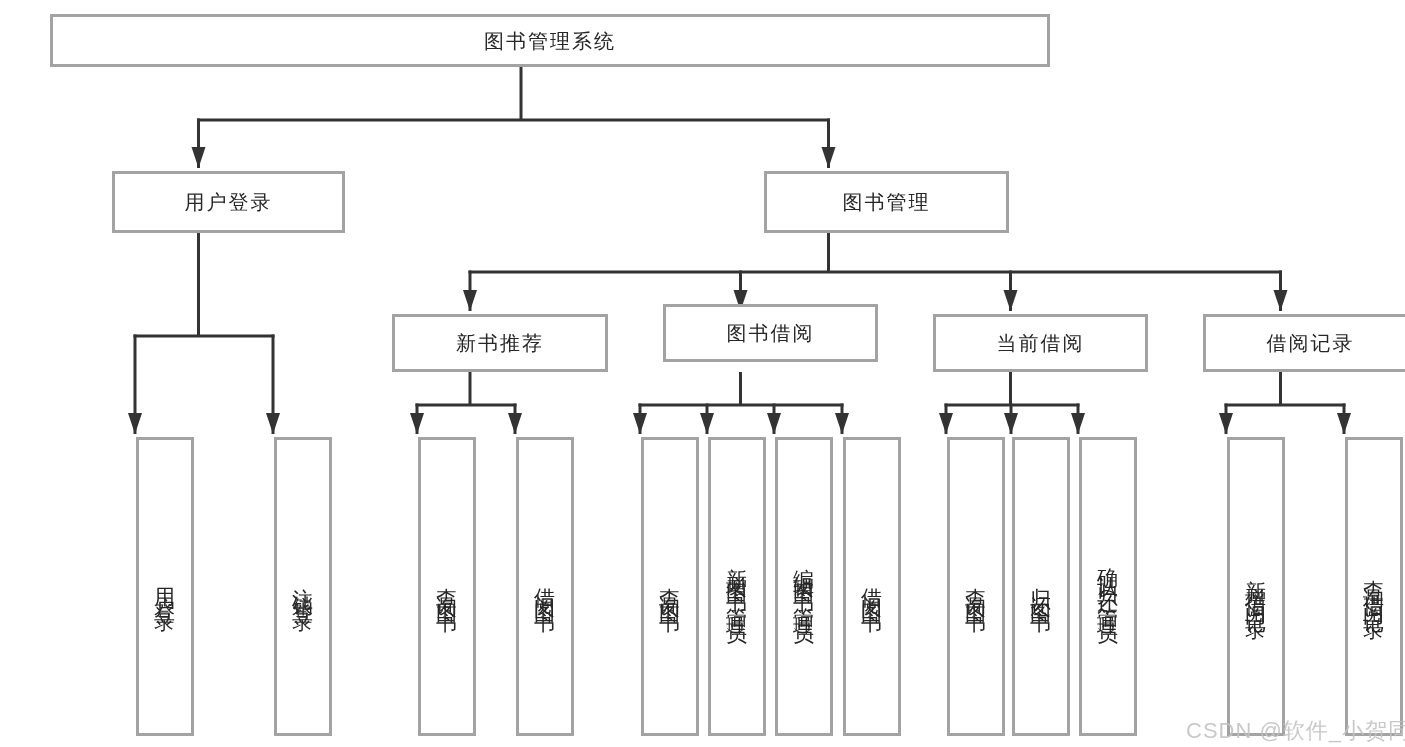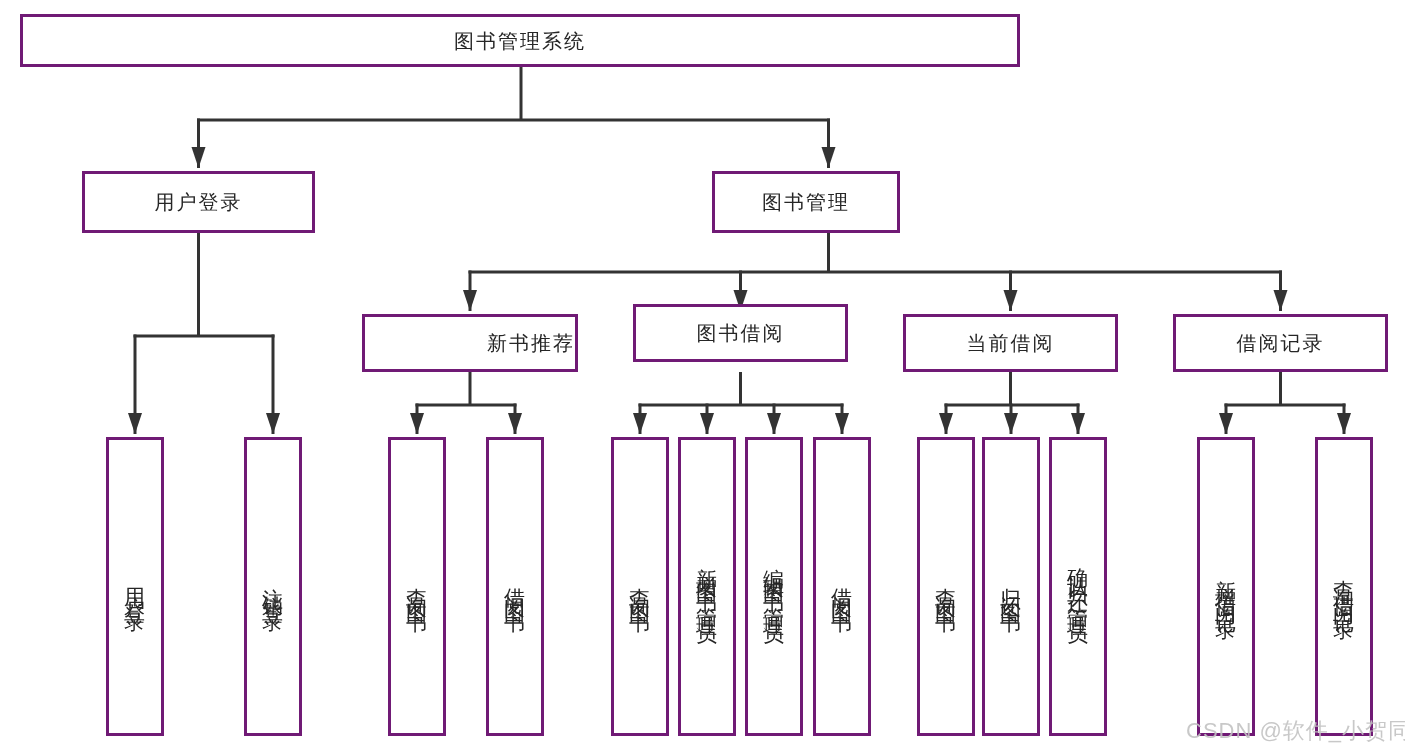--- a/index.html
+++ b/index.html
@@ -15,42 +15,43 @@
   .connector-layer {
     position: absolute;
     left: 0; top: 0;
     width: 1405px; height: 747px;
     z-index: 1;
   }
   .node {
     position: absolute;
     box-sizing: border-box;
     background: #ffffff;
-    border: 3px solid #701a75;
+    border: 3px solid #a3a3a3;
     display: flex;
     align-items: center;
     justify-content: center;
     z-index: 2;
     font-size: 20px;
     line-height: 1;
     letter-spacing: 2px;
     white-space: nowrap;
+    margin-left: 30px;
   }
   .leaf .vtext {
     writing-mode: vertical-rl;
     text-orientation: mixed;
     font-size: 21px;
     letter-spacing: 8px;
     line-height: 1;
   }
   
   .n-root  { left: 20px;   top: 14px;  width: 1000px; height: 53px; }
   .n-user  { left: 82px;   top: 171px; width: 233px;  height: 62px; }
-  .n-mgmt  { left: 712px;  top: 171px; width: 188px;  height: 62px; }
-  .n-rec   { left: 362px;  top: 314px; width: 216px;  height: 58px; justify-content: flex-end; }
+  .n-mgmt  { left: 734px;  top: 171px; width: 245px;  height: 62px; }
+  .n-rec   { left: 362px;  top: 314px; width: 216px;  height: 58px; }
   .n-bor   { left: 633px;  top: 304px; width: 215px;  height: 58px; }
   .n-cur   { left: 903px;  top: 314px; width: 215px;  height: 58px; }
   .n-log   { left: 1173px; top: 314px; width: 215px;  height: 58px; }
   .leaf    { top: 437px; width: 58px; height: 299px; }
   .l-1 { left: 106px; }
   .l-2 { left: 244px; }
   .l-3 { left: 388px; }
   .l-4 { left: 486px; }
   .l-5 { left: 611px; }
   .l-6 { left: 678px; }

